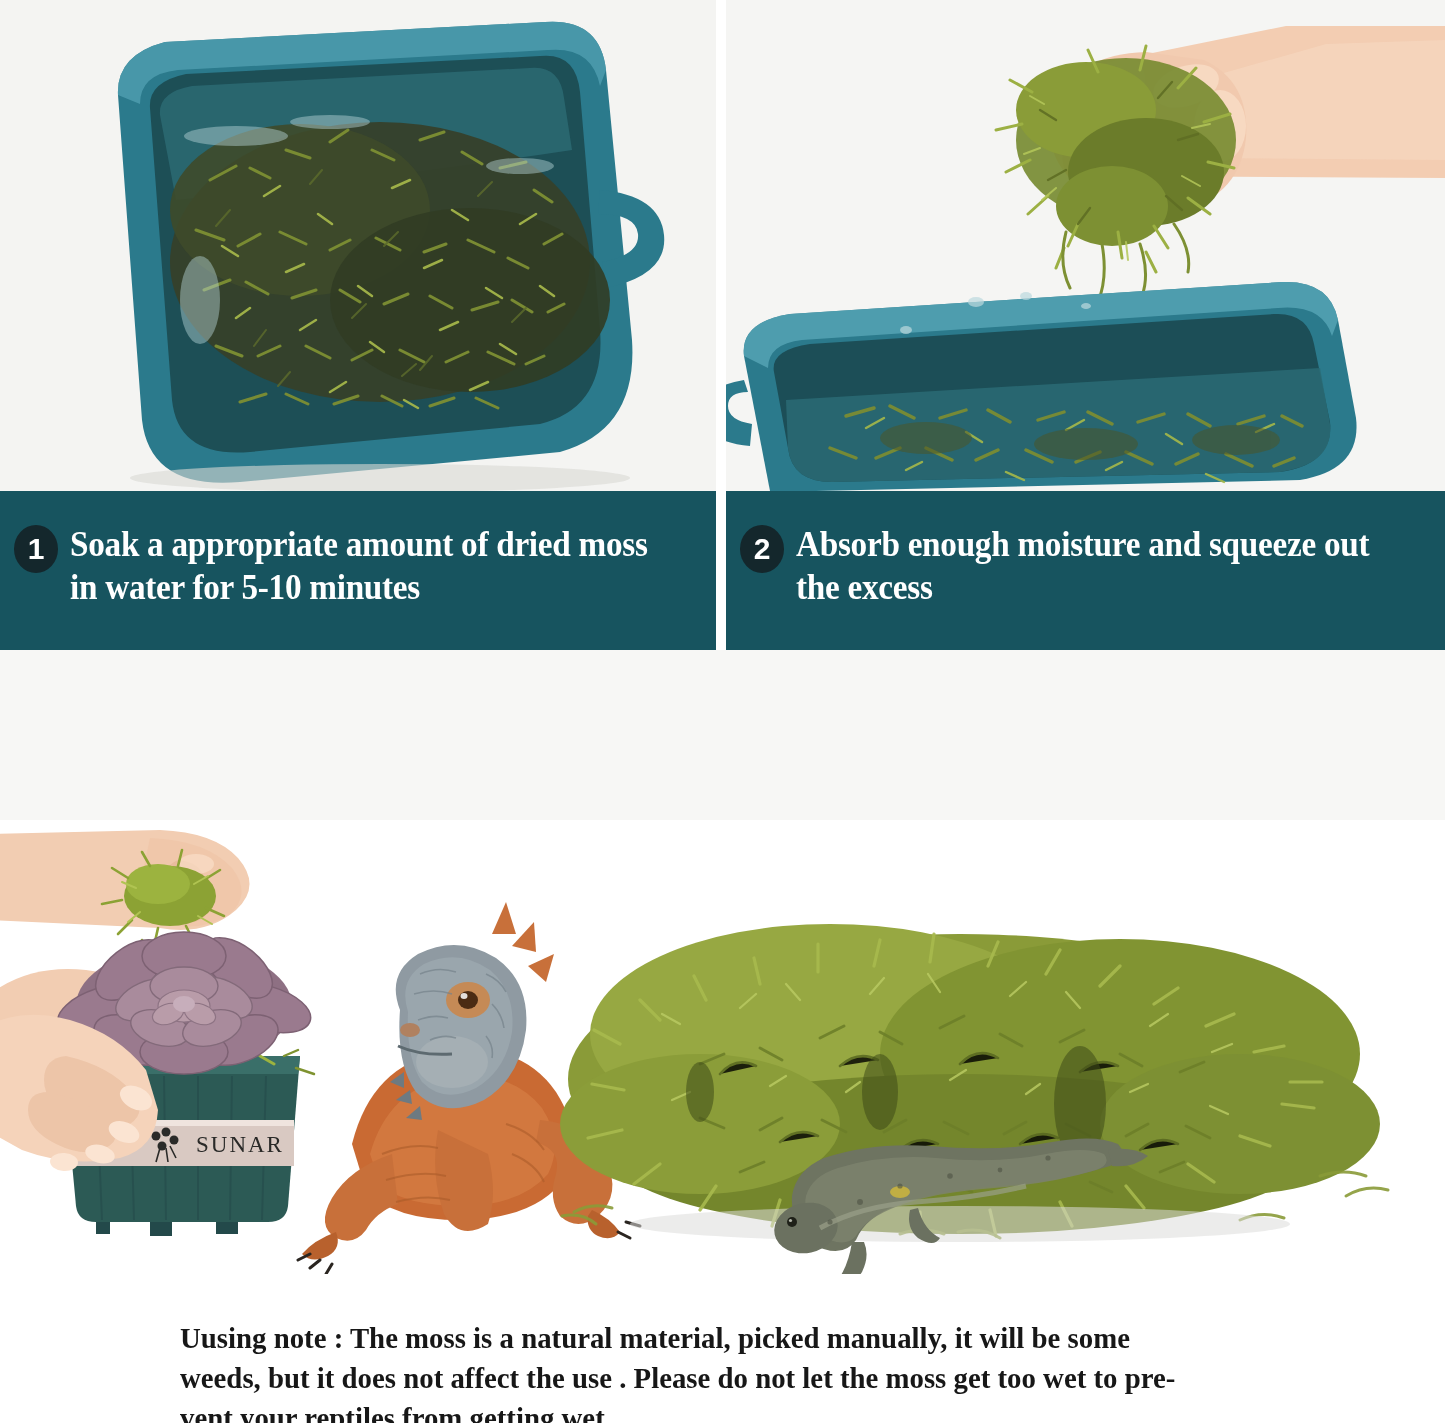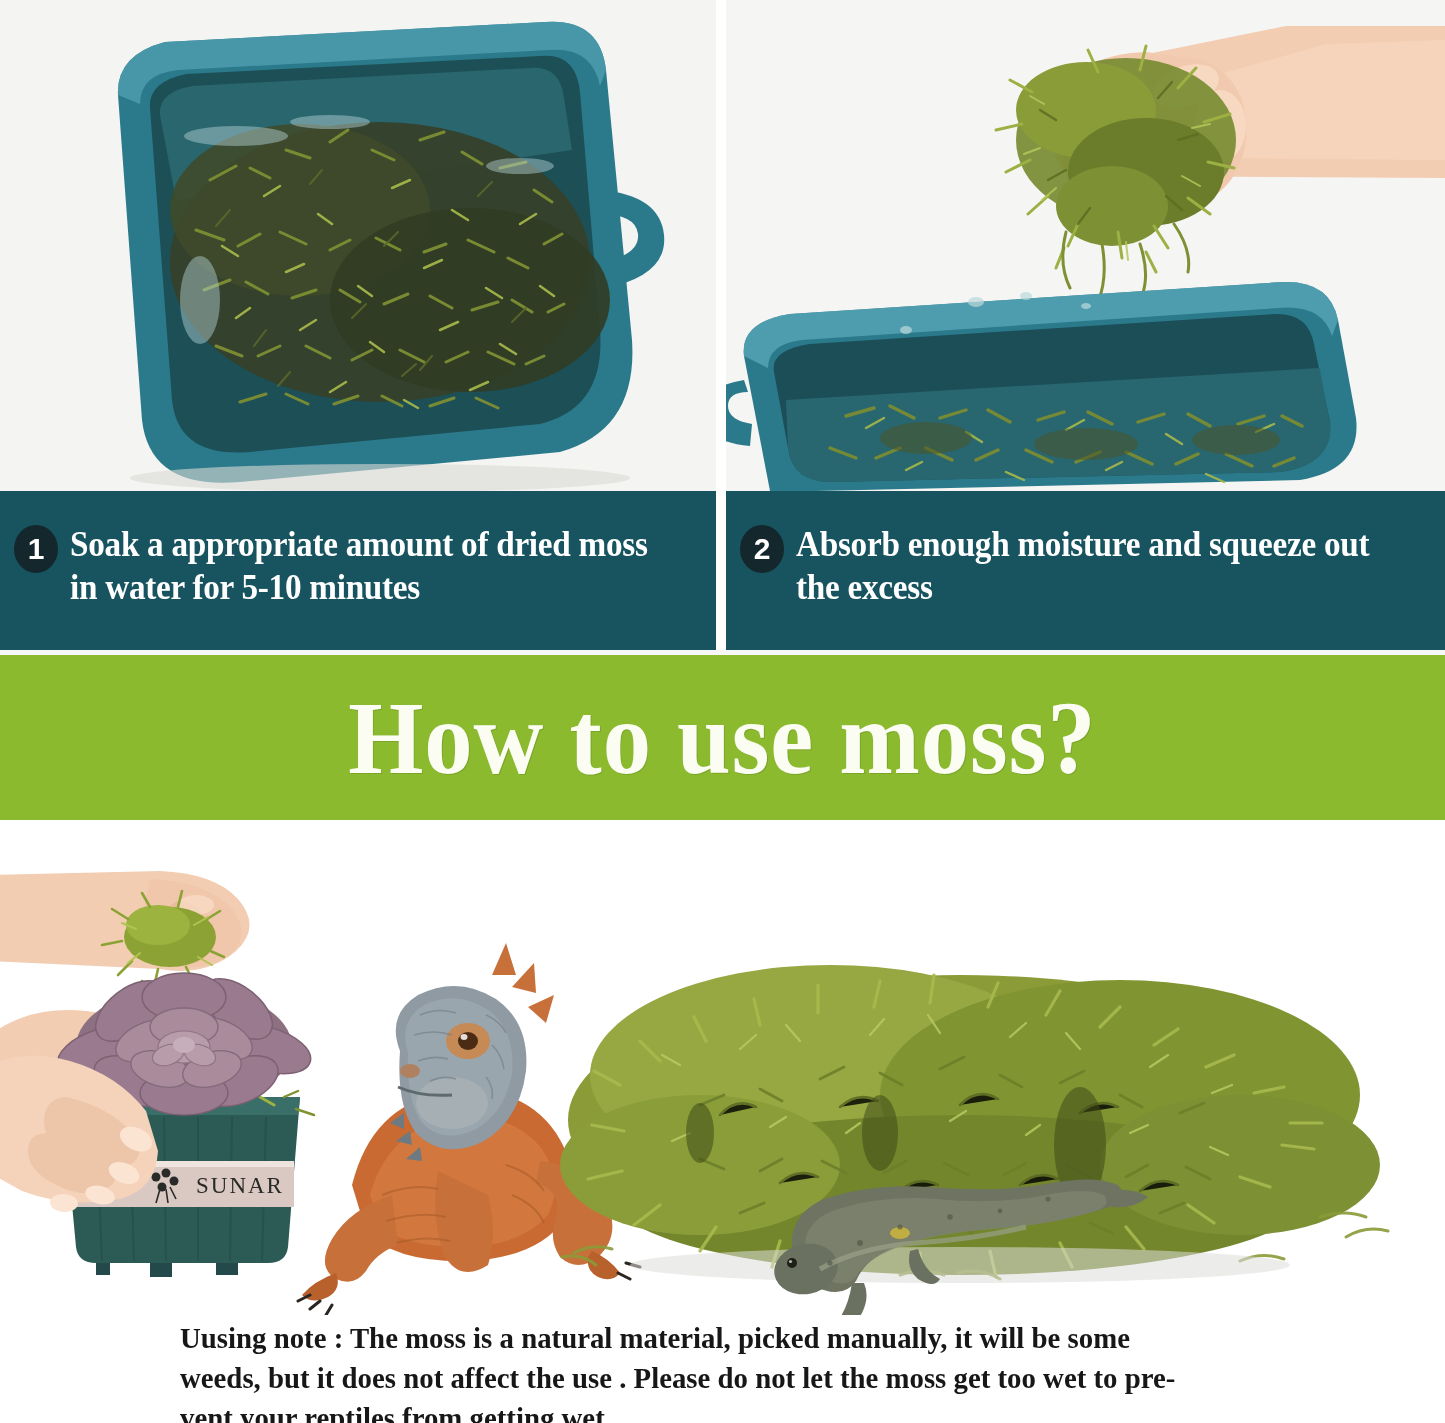--- a/index.html
+++ b/index.html
@@ -250,32 +250,29 @@
         </svg>
       </div>
 
       <div class="caption">
         <div class="badge">2</div>
         <div class="caption-text">Absorb enough moisture and squeeze out the excess</div>
       </div>
     </div>
   </div>
 
-  <div class="green-band">
-    <div class="green-title">How to use moss?</div>
-  </div>
 
   <div class="bottom"></div>
 
   <div class="step3-line">
     <div class="badge3">3</div>
     <div class="step3-text">Using moss in reptile habitats or terraium or potted plants.</div>
   </div>
 
-  <div class="art" style="left:0;top:865px;">
+  <div class="art" style="left:0;top:824px;">
     <svg width="1445" height="450" viewBox="0 0 1445 450">
       <rect width="1445" height="450" fill="#ffffff"></rect>
 
       <g>
         <path d="M-10 10 L160 6 Q214 8 238 34 Q262 62 236 86 Q206 112 160 104 L-10 96 Z" fill="#f2cdb2"></path>
         <path d="M150 14 Q206 16 232 44 Q252 70 230 90 Q200 110 162 98 Q140 84 142 52 Z" fill="#f0c7aa"></path>
         <g fill="#e9bb9c" opacity="0.9">
           <path d="M178 36 q22 2 26 18 q4 16 -14 20 q-20 4 -26 -12 q-4 -18 14 -26z"></path>
           <path d="M184 66 q20 0 24 14 q2 14 -14 18 q-18 2 -22 -12 q-2 -14 12 -20z"></path>
         </g>

